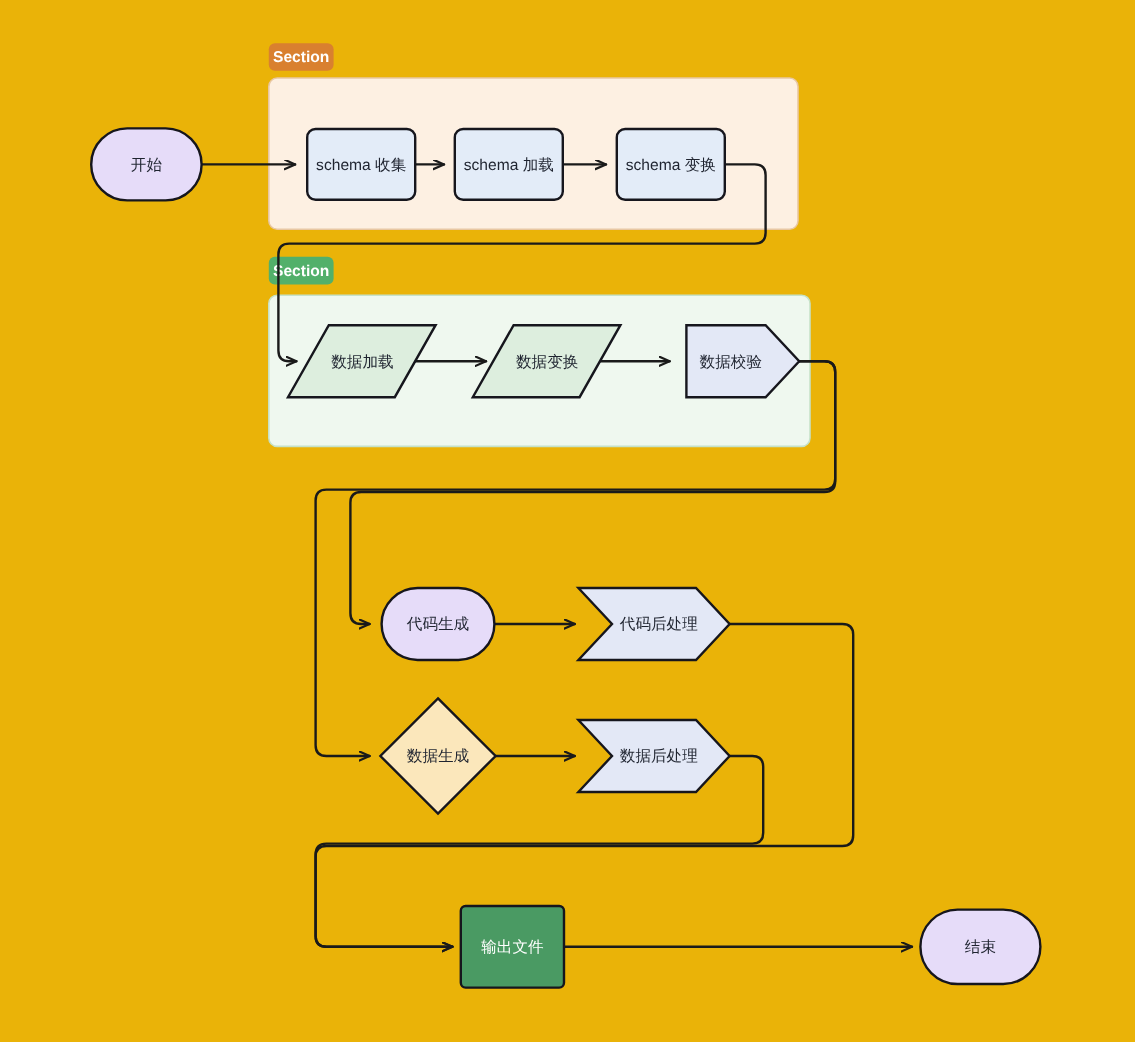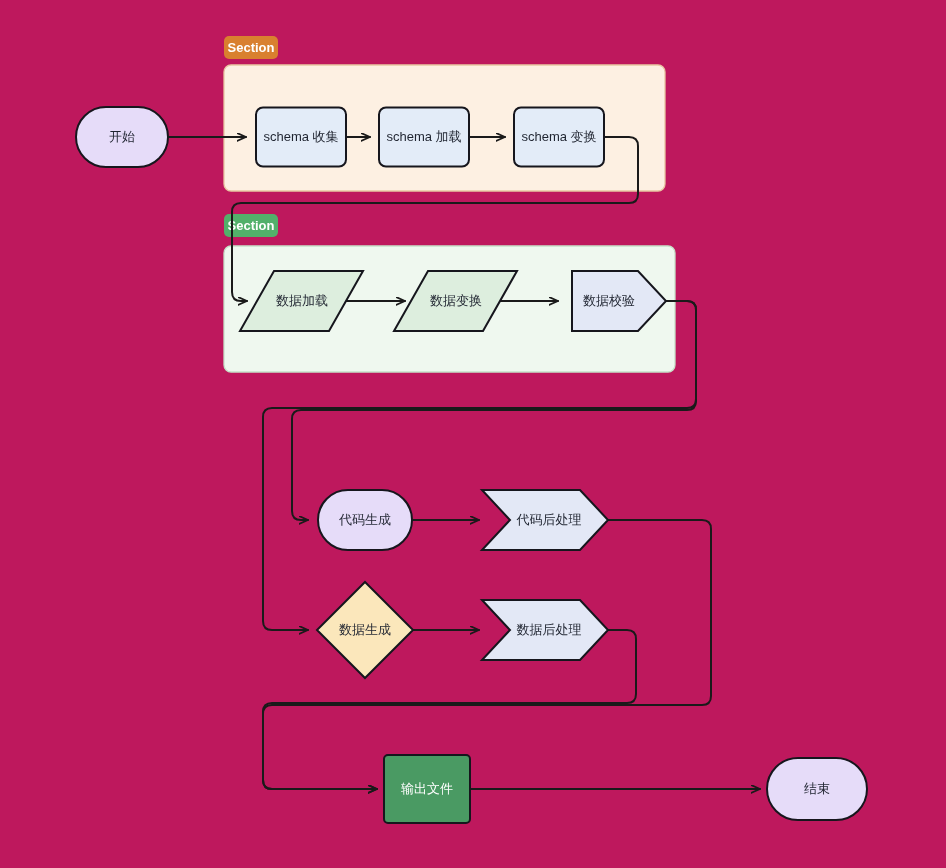--- a/index.html
+++ b/index.html
@@ -7,21 +7,21 @@
     padding: 0;
     background: #ffffff;
   }
   body {
     font-family: "Liberation Sans", "DejaVu Sans", sans-serif;
   }
   #canvas {
     position: relative;
     width: 946px;
     height: 868px;
-    background: #be185d;
+    background: #eab308;
     overflow: hidden;
   }
   #diagram-svg {
     position: absolute;
     left: 0;
     top: 0;
     width: 946px;
     height: 868px;
   }
   .node-label {

